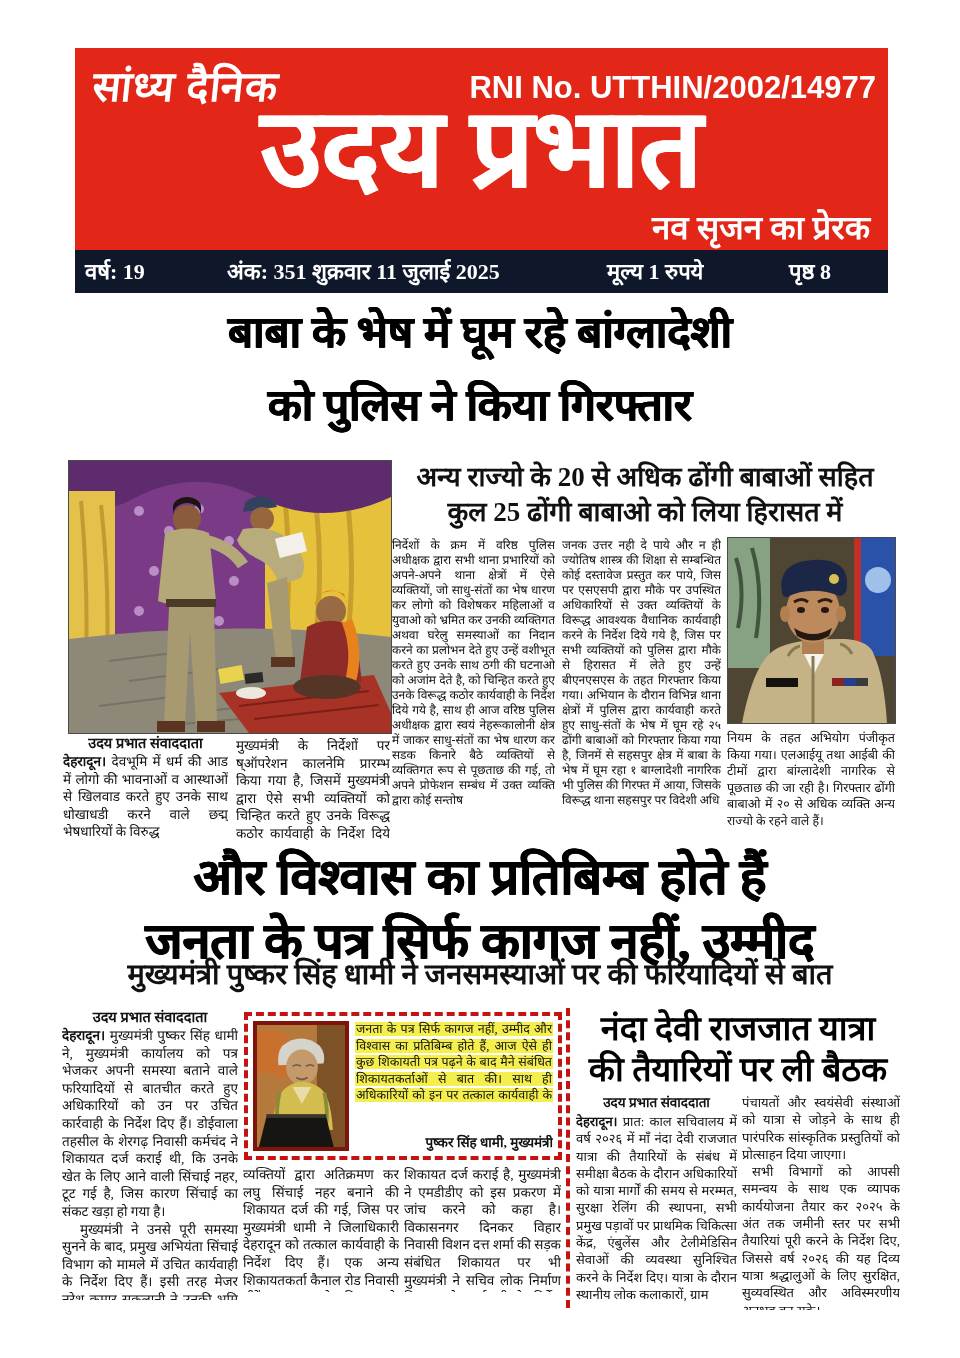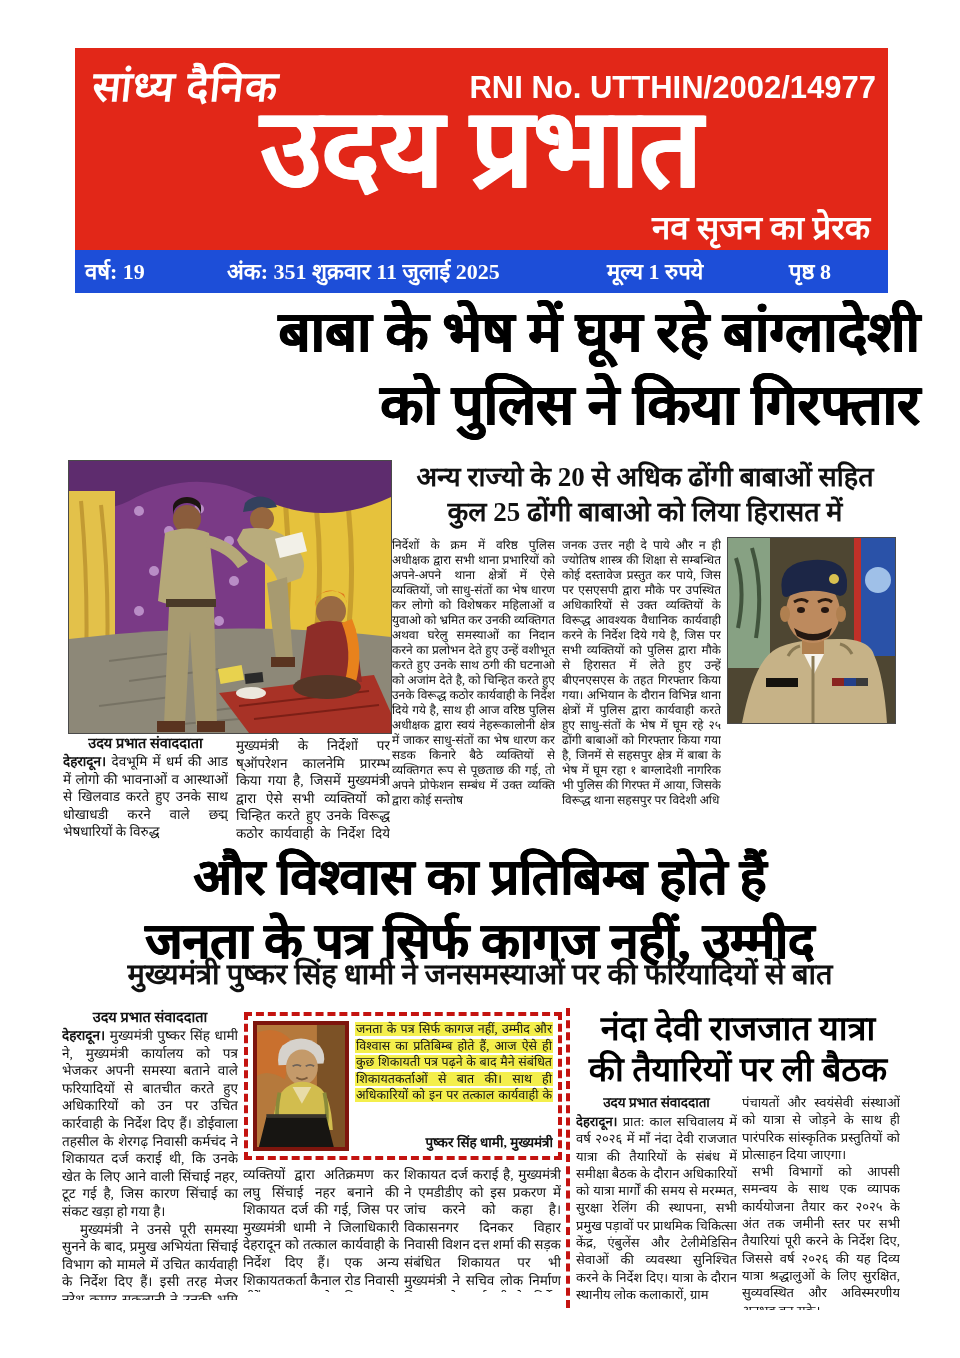--- a/index.html
+++ b/index.html
@@ -10,28 +10,28 @@
   .masthead{position:absolute;left:75px;top:48px;width:813px;height:203px;background:#e22718;}
   .edition{position:absolute;left:18px;top:8px;font-size:42px;font-weight:700;color:#fff;
            transform:skewX(-6deg);letter-spacing:1px;}
   .rni{position:absolute;right:12px;top:22px;font-size:31px;font-weight:700;color:#fff;
        font-family:"Liberation Sans","DejaVu Sans",sans-serif;}
   .mast-title{position:absolute;left:0;right:0;top:44px;text-align:center;font-size:110px;
               line-height:1.05;font-weight:900;color:#fff;
               text-shadow:1px 0 currentColor,-1px 0 currentColor;}
   .mast-tagline{position:absolute;right:18px;bottom:2px;font-size:33px;font-weight:700;color:#fff;margin-left:24px;}
   
-  .infobar{position:absolute;left:75px;top:250px;width:813px;height:43px;background:#1d4ed8;
+  .infobar{position:absolute;left:75px;top:250px;width:813px;height:43px;background:#0f172a;
            color:#fff;font-weight:700;font-size:22px;line-height:43px;}
   .infobar span{position:absolute;white-space:nowrap;}
   .ib-year{left:10px;} .ib-issue{left:152px;} .ib-price{left:532px;} .ib-page{left:714px;}
   
   .hl{position:absolute;text-align:center;font-weight:900;color:#000;
       text-shadow:0.6px 0 currentColor,-0.6px 0 currentColor;}
-  .hl1{left:40px;top:296px;width:880px;font-size:56px;line-height:73px;text-align:right;}
+  .hl1{left:40px;top:296px;width:880px;font-size:44px;line-height:73px;}
   .hl2{left:40px;top:845px;width:880px;font-size:50px;line-height:64px;}
   .hl3{left:576px;top:1008px;width:324px;font-size:34px;line-height:41px;text-shadow:none;font-weight:800;}
   .subhead1{position:absolute;left:392px;top:460px;width:506px;text-align:center;
             font-size:27px;line-height:35px;font-weight:700;}
   .subhead2{position:absolute;left:60px;top:956px;width:840px;text-align:center;
             font-size:29px;line-height:36px;font-weight:700;}
   
   .para{ text-align:justify; }
   .sm{font-size:12px;line-height:15px;}
   .md{font-size:12.5px;line-height:16.5px;}
@@ -182,20 +182,21 @@
       <circle cx="106" cy="41" r="5" fill="#d8c050"></circle>
       <rect x="38" y="140" width="32" height="9" fill="#14120e"></rect>
       <g>
         <rect x="104" y="140" width="12" height="8" fill="#8a2420"></rect>
         <rect x="116" y="140" width="12" height="8" fill="#24408a"></rect>
         <rect x="128" y="140" width="12" height="8" fill="#3a3a3a"></rect>
       </g>
       <path d="M85,118 L85,185" stroke="#8a7a54" stroke-width="3"></path>
     </svg>
   </div>
+  <div class="abs clip para md" style="left:727px;top:730px;width:168px;height:106px;">नियम के तहत अभियोग पंजीकृत किया गया। एलआईयू तथा आईबी की टीमों द्वारा बांग्लादेशी नागरिक से पूछताछ की जा रही है। गिरफ्तार ढोंगी बाबाओ में २० से अधिक व्यक्ति अन्य राज्यो के रहने वाले हैं।</div>
 
   <div class="hl hl2">
     <div>और विश्वास का प्रतिबिम्ब होते हैं</div>
     <div>जनता के पत्र सिर्फ कागज नहीं, उम्मीद</div>
   </div>
   <div class="subhead2">मुख्यमंत्री पुष्कर सिंह धामी ने जनसमस्याओं पर की फरियादियों से बात</div>
 
   <div class="abs clip" style="left:62px;top:1008px;width:176px;height:292px;">
     <div class="byline">उदय प्रभात संवाददाता</div>
     <div class="para lg">

